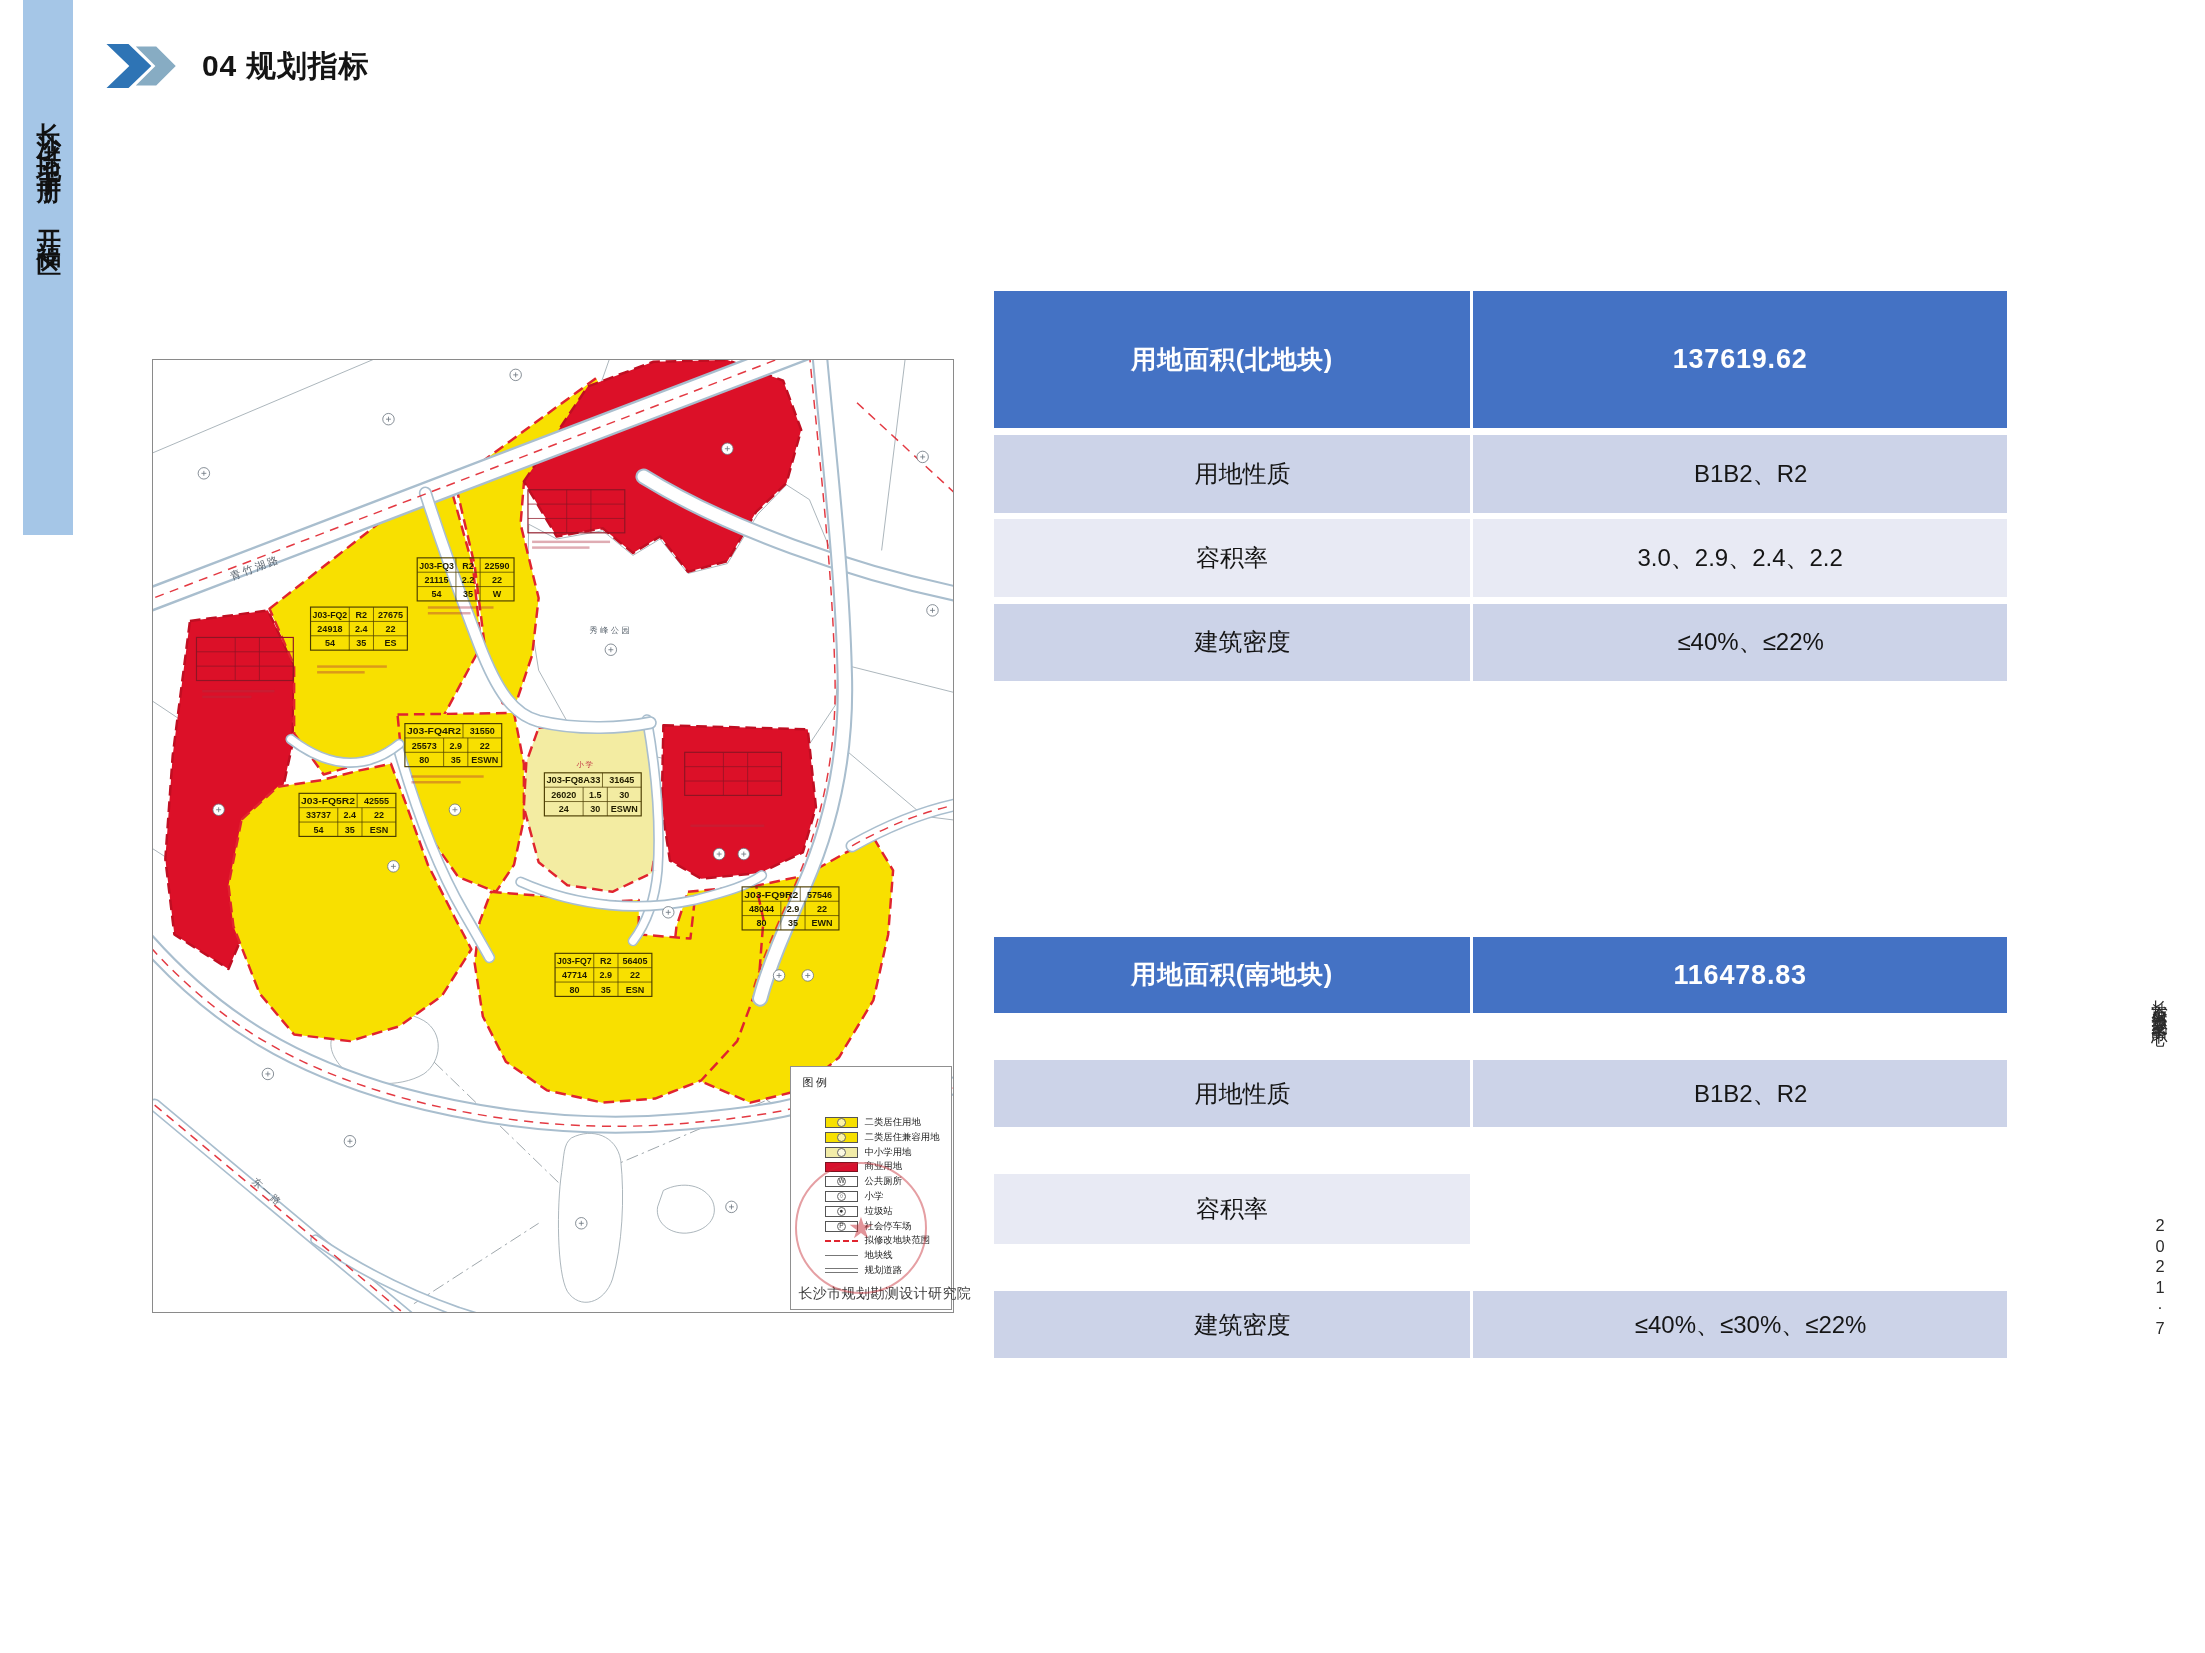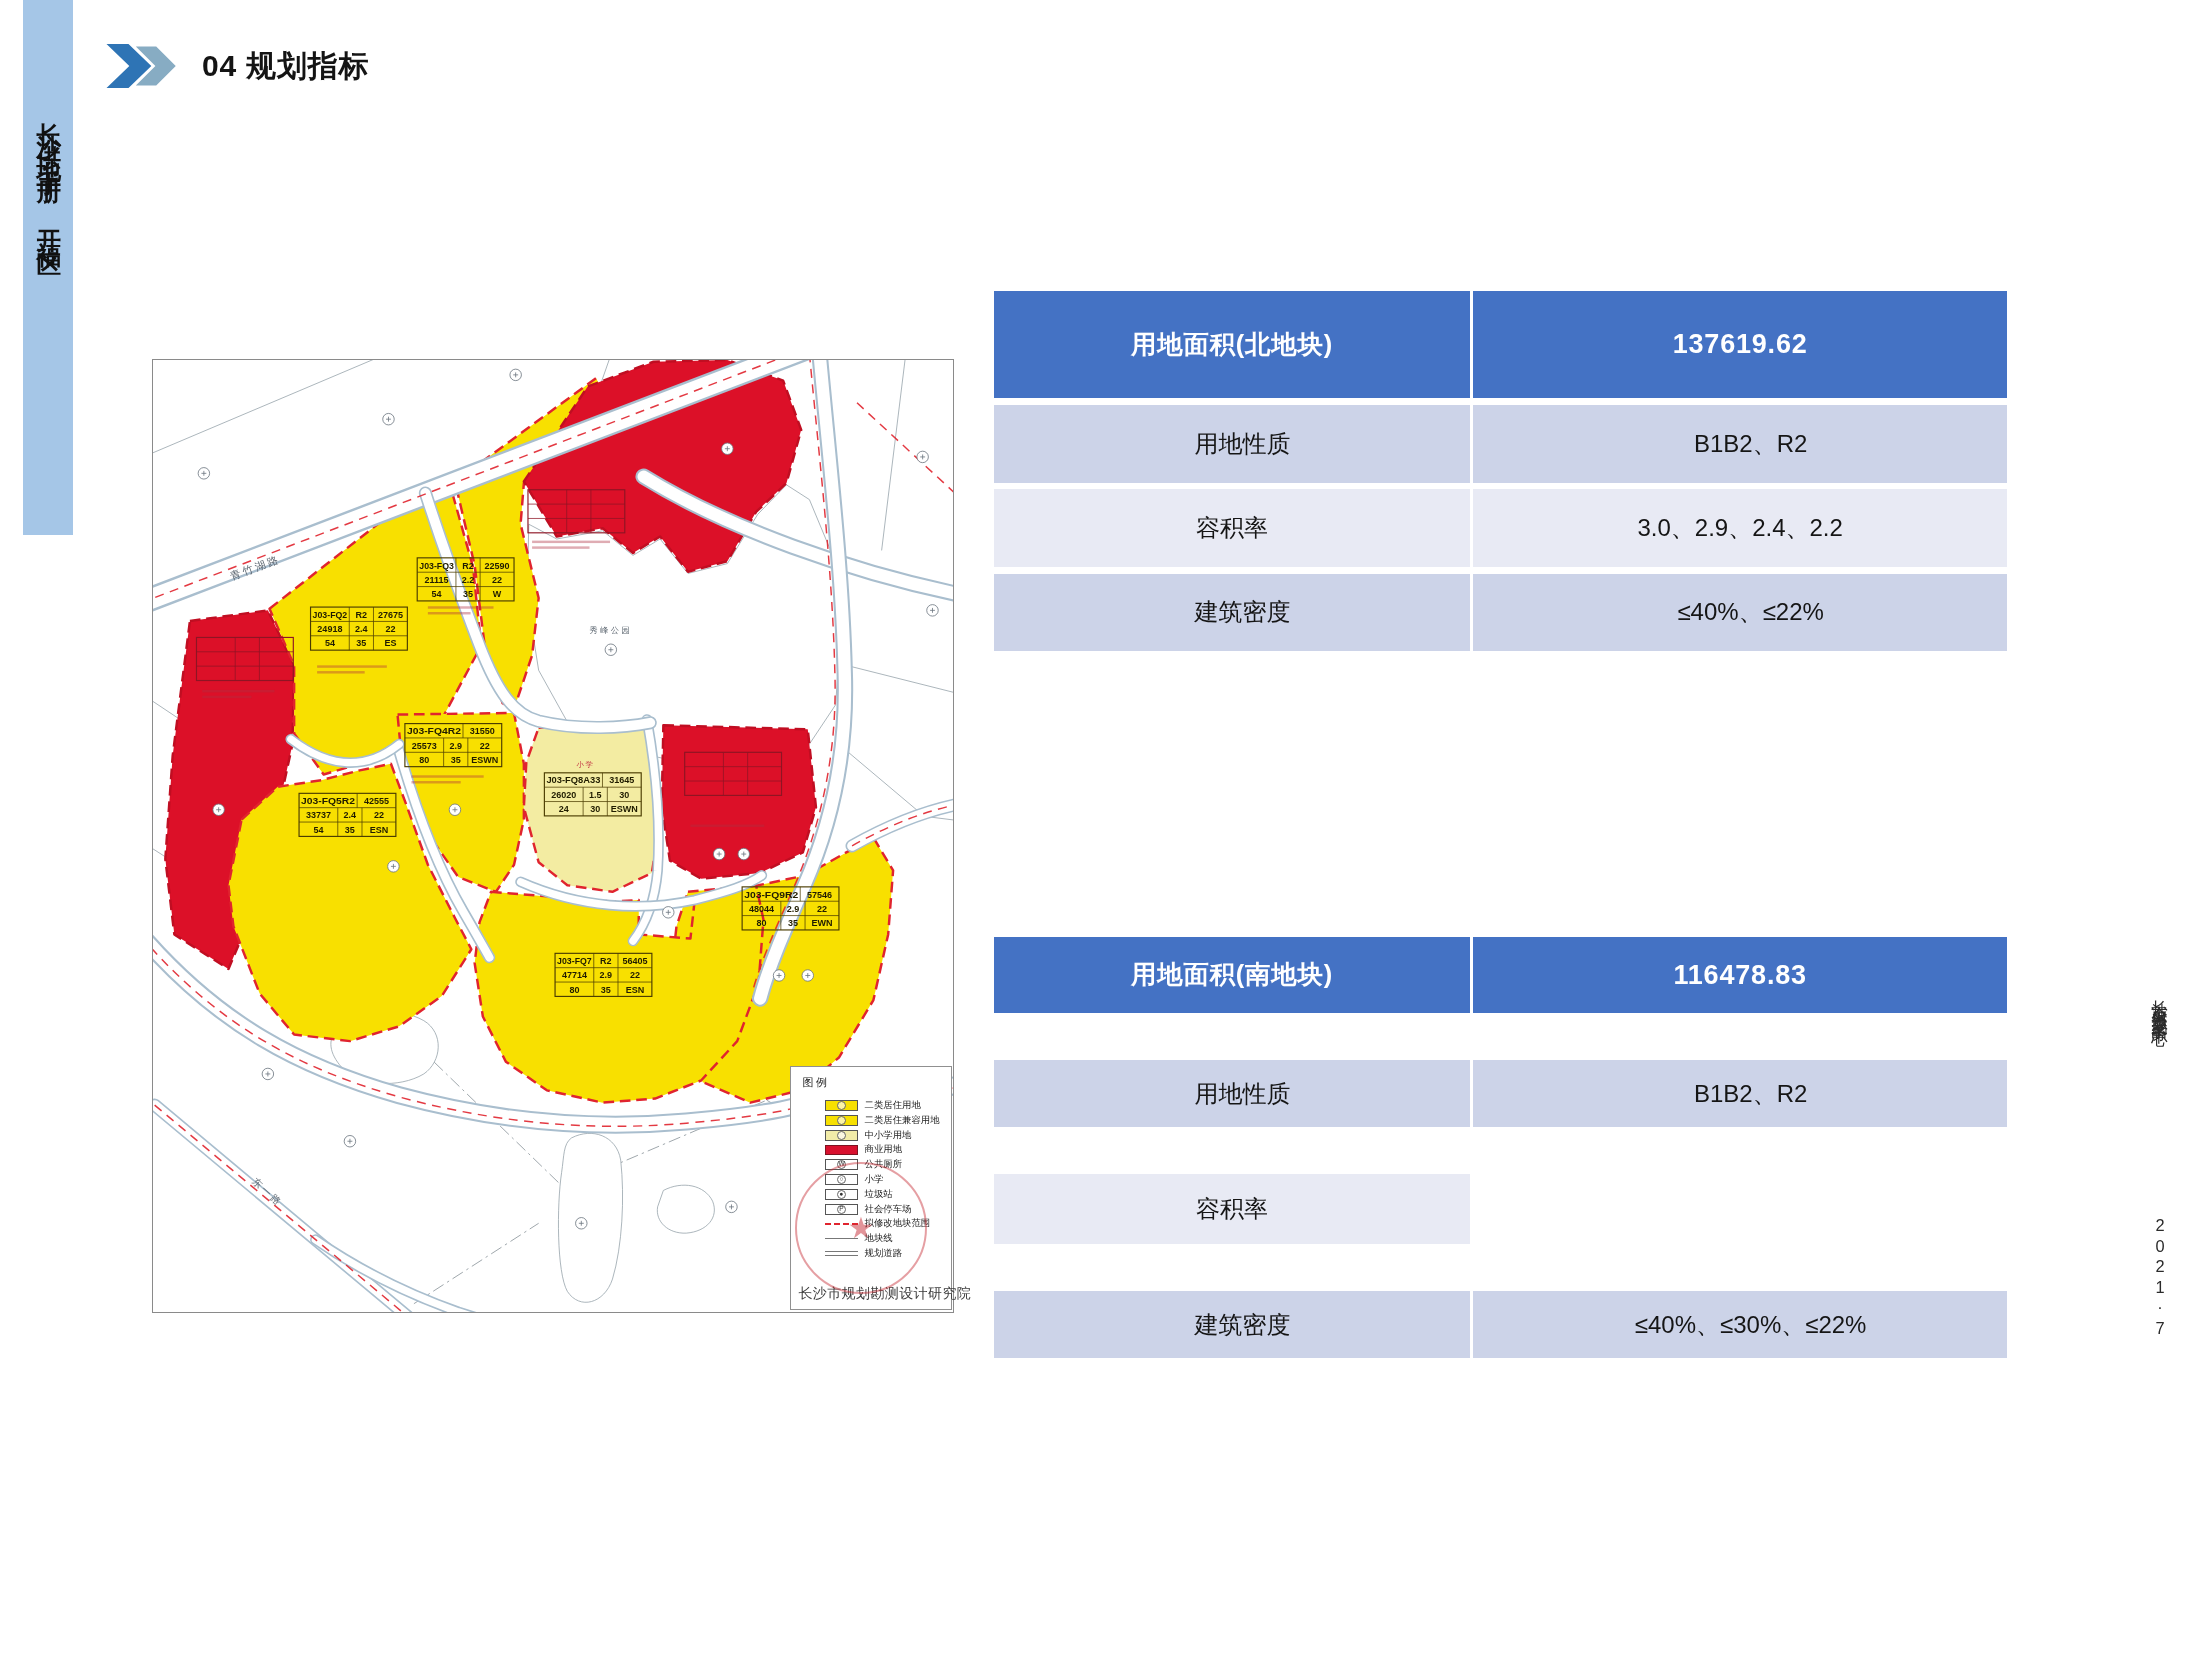--- a/index.html
+++ b/index.html
@@ -50,21 +50,21 @@
   .park{fill:#ffffff;stroke:#9aa6ad;stroke-width:1;}
   .maplabel{fill:#5c6670;letter-spacing:3px;}
   .note-smudge{fill:#b03040;opacity:.4;}
   #ptables text{font-family:"Liberation Sans","DejaVu Sans",sans-serif;}
   .mk{stroke:#6c7680;stroke-width:1;fill:#fff;}
 
   
   .legend{position:absolute;left:637px;top:706px;width:162px;height:244px;background:#fff;
           border:0.8px solid #909090;box-sizing:border-box;z-index:3;}
   .legend-title{margin:8.2px 0 0 11.5px;font-size:11px;color:#222;letter-spacing:2.5px;}
-  .lg-items{margin-top:8px;text-align:center;}
+  .lg-items{margin-top:25px;text-align:center;}
   .lg-row{display:flex;align-items:center;height:14.8px;padding-left:34px;}
   .sw{width:33px;height:10.7px;border:0.8px solid #555;box-sizing:border-box;display:flex;
       align-items:center;justify-content:center;flex:none;background:#fff;}
   .sw-yellow{background:#F7E000;}
   .sw-lightyellow{background:#F2ECA8;}
   .sw-red{background:#D8102E;border-color:#7d1220;}
   .sw-box{background:#fff;}
   .sw-red-dash{border:none;height:0;border-top:2.5px dashed #E0242E;}
   .sw-line{border:none;height:0;border-top:0.8px solid #777;}
   .sw-road{height:5.7px;background:#fff;border:none;border-top:0.8px solid #777;border-bottom:0.8px solid #777;}
@@ -452,21 +452,21 @@
           </div>
         </div>
       <div class="lg-institute">长沙市规划勘测设计研究院</div>
     </div>
     <div class="stamp">
         <span>★</span>
       </div>
   </div>
 
   <div class="stat-table" style="top:291px">
-    <div class="seg t-head" style="height:107px">
+    <div class="seg t-head" style="height:137px">
       <div class="c1">用地面积(北地块)</div>
       <div class="c2">137619.62</div>
     </div>
     <div class="seg t-row rowA" style="height:78px">
       <div class="c1">用地性质</div>
       <div class="c2">B1B2、R2</div>
     </div>
     <div class="seg t-row rowB" style="height:78px">
       <div class="c1">容积率</div>
       <div class="c2">3.0、2.9、2.4、2.2</div>

